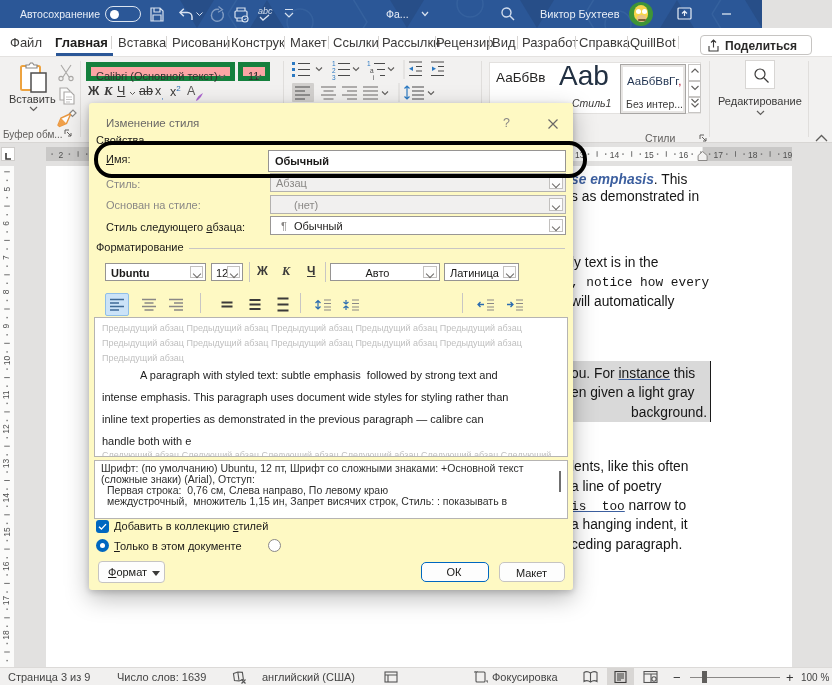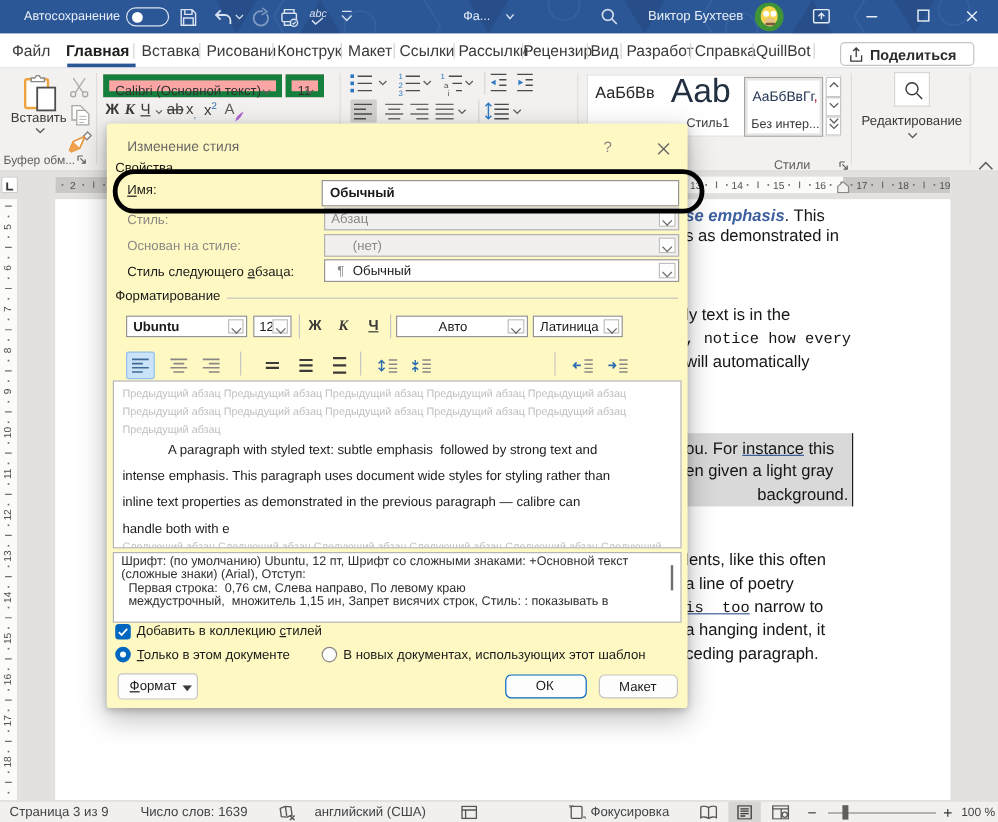--- a/index.html
+++ b/index.html
@@ -1,20 +1,20 @@
 <!DOCTYPE html>
 <html><head><meta charset="utf-8">
 <style>
 * { margin:0; padding:0; box-sizing:border-box; }
 html,body { width:832px; height:685px; overflow:hidden; font-family:"Liberation Sans", sans-serif; }
 #app { position:relative; width:832px; height:685px; background:#e2e1e0; }
 .abs { position:absolute; }
 
 
-#titlebar { left:0; top:0; width:832px; height:28px; background:#2b5797; overflow:hidden; }
+#titlebar { left:0; top:0; width:762px; height:28px; background:#2b5797; overflow:hidden; }
 #titlebar .t { position:absolute; color:#e8eef7; font-size:11px; }
 
 
 #tabrow { left:0; top:28px; width:832px; height:29px; background:#ffffff; border-bottom:1px solid #e4e2e0; }
 .tab { position:absolute; top:0; height:36px; line-height:29px; font-size:13px; color:#3b3a39;text-align:right; }
 .tabsep { position:absolute; top:8px; height:13px; width:1px; background:#d6d4d2; }
 
 
 #ribbon { left:0; top:57px; width:832px; height:86px; background:#f2f1f0; border-bottom:1px solid #d8d6d4; }
 .rsep { position:absolute; top:4px; height:76px; width:1px; background:#e0deDC; }
@@ -289,21 +289,21 @@
       <g stroke="#4a4a4a" stroke-width="1.2">
           <path d="M129 30 h12 M129 34 h12 M129 38 h12 M129 42 h12"></path>
         </g>
       <path d="M145 34.5 l3 3 3 -3" fill="none" stroke="#605e5c" stroke-width="1.1"></path>
     </svg>
     <div class="rsep" style="left:481px;"></div>
 
     <div class="abs" style="left:489px; top:5px; width:212px; height:52px; background:#fff; border:1px solid #e3e1df;"></div>
     <div class="abs" style="left:496px; top:13px; font-size:13.5px; color:#252423;">АаБбВв</div>
     <div class="abs" style="left:559px; top:3px; font-size:28px; color:#223042;">Aab</div>
-    <div class="abs" style="left:572px; top:40px; font-size:10.5px; color:#3b3a39;">Стиль1</div>
+    <div class="abs" style="left:572px; top:40px; font-size:10.5px; color:#3b3a39;font-style:italic;">Стиль1</div>
     <div class="abs" style="left:620px; top:7px; width:66px; height:50px; border:1px solid #a8a6a4; background:#fff; box-shadow:inset 0 0 0 2px #e8e6e4;"></div>
     <div class="abs" style="left:627px; top:18px; font-size:11.5px; color:#1f3250;">АаБбВвГг<span style="color:#b00020;">,</span></div>
     <div class="abs" style="left:626px; top:41px; font-size:10.5px; color:#3b3a39;text-align:right;">Без интер...</div>
     <div class="abs" style="left:688px; top:7px; width:13px; height:17px; border:1px solid #c8c6c4; background:#fff;"></div>
     <div class="abs" style="left:688px; top:24px; width:13px; height:16px; border:1px solid #c8c6c4; background:#fff;"></div>
     <div class="abs" style="left:688px; top:40px; width:13px; height:16px; border:1px solid #c8c6c4; background:#fff;"></div>
     <svg class="abs" style="left:690px;top:11px" width="10" height="42" viewBox="0 0 10 42" fill="none" stroke="#605e5c" stroke-width="1.1">
       <path d="M1.5 4.5 l3.5-3.5 3.5 3.5"></path>
         <path d="M1.5 18 l3.5 3.5 3.5-3.5"></path>
         <path d="M1.5 33 l3.5 3.5 3.5-3.5 M1.5 37.5 l3.5 3.5 3.5-3.5" transform="translate(0,-2)"></path>
@@ -693,21 +693,20 @@
       <svg width="13" height="13" viewBox="0 0 13 13" fill="none" stroke="#fff" stroke-width="1.4">
           <path d="M3 6.7 l2.4 2.4 4.6 -5"></path>
         </svg>
     </div>
     <div class="lbl" style="left:25px; top:416.5px;">Добавить в коллекцию <u>с</u>тилей</div>
     <div class="abs" style="left:7px; top:436px; width:13px; height:13px; border-radius:50%; background:#0067c0;">
       <div class="abs" style="left:4px; top:4px; width:5px; height:5px; border-radius:50%; background:#fff;"></div>
     </div>
     <div class="lbl" style="left:25px; top:436.5px;"><u>Т</u>олько в этом документе</div>
     <div class="abs" style="left:179px; top:436px; width:13px; height:13px; border-radius:50%; background:#fff; border:1.3px solid #8b8987;"></div>
-    <div class="lbl" style="left:197px; top:436.5px;">В новых документах, использующих этот шаблон</div>
 
     <div class="abs" style="left:9px; top:458px; width:67px; height:22px; background:#fdfdfd; border:1px solid #c6c4c2; border-radius:4px;">
       <div class="abs" style="left:9px; top:4px; font-size:11px;"><u>Ф</u>ормат</div>
       <svg class="abs" style="left:53px; top:9px;" width="8" height="5" viewBox="0 0 8 5">
           <path d="M0 0 h8 l-4 5 z" fill="#3b3a39"></path>
         </svg>
     </div>
     <div class="abs" style="left:331.5px; top:459px; width:68px; height:20px; background:#fdfdfd; border:1.5px solid #0067c0; border-radius:5px;">
       <div class="abs" style="left:0; top:3px; width:65px; text-align:center; font-size:11px;">ОК</div>
     </div>

